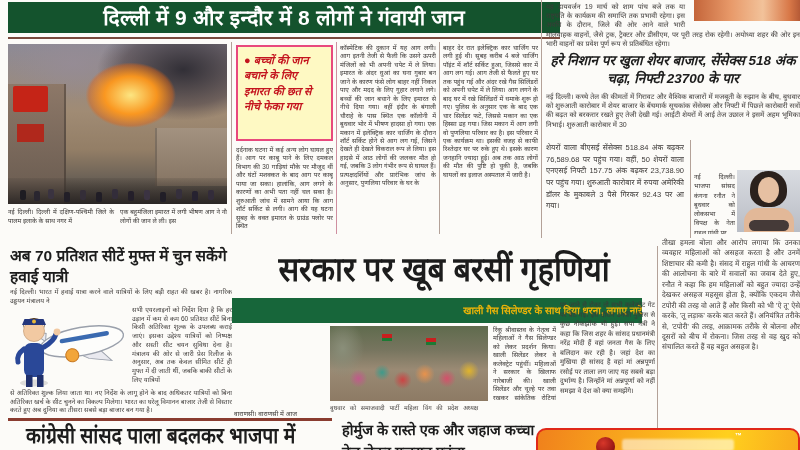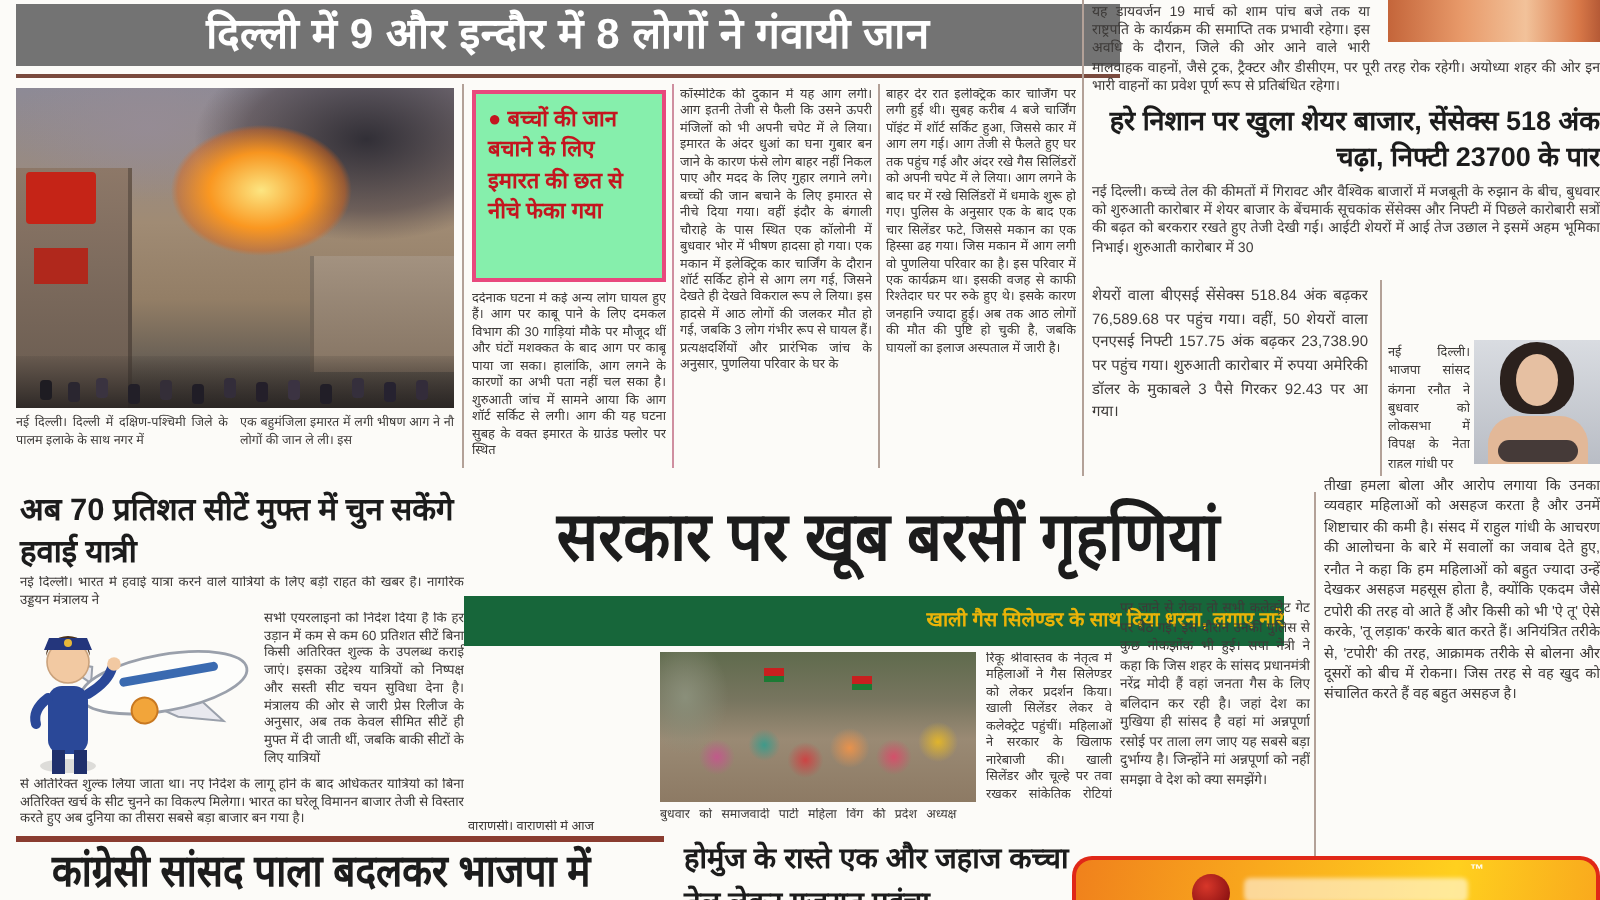--- a/index.html
+++ b/index.html
@@ -9,21 +9,21 @@
     background:#fcfbf8; overflow:hidden;
     font-family:"Liberation Sans","DejaVu Sans",sans-serif;
     color:#3d3a38;
   }
   
   .vrule{ position:absolute; width:1px; background:#b3a198; }
   .hrule{ position:absolute; height:2px; background:#7a4a3d; }
   
   .top-banner{
     position:absolute; left:8px; top:2px; width:552px; height:31px;
-    background:#737373; color:#fff; text-align:center;
+    background:#14532d; color:#fff; text-align:center;
     font-size:21px; font-weight:bold; line-height:31px;
     letter-spacing:.3px; white-space:nowrap; overflow:hidden;
   }
   
   .fire-photo{
     position:absolute; left:8px; top:44px; width:219px; height:160px; overflow:hidden;
     background:
       radial-gradient(ellipse 58px 42px at 56% 32%, rgba(255,232,130,.98), rgba(255,152,28,.95) 45%, rgba(226,104,22,.45) 72%, transparent 78%),
       radial-gradient(ellipse 105px 62px at 80% 16%, rgba(44,42,50,.95), rgba(70,60,66,.55) 58%, transparent 82%),
       radial-gradient(ellipse 90px 50px at 30% 12%, rgba(150,140,150,.85), transparent 75%),
@@ -42,28 +42,29 @@
     box-shadow:14px 1px 0 #2a2630,28px -1px 0 #3a3340,44px 2px 0 #221f28,60px 0 0 #342e38,
       76px 2px 0 #201d26,92px -1px 0 #332d3a,108px 1px 0 #241f2a,124px 0 0 #3b3342,
       140px 2px 0 #211e27,156px -1px 0 #352f3c,172px 1px 0 #262230,188px 0 0 #332c3a; }
   
   .bt{ font-size:7px; line-height:1.32; text-align:justify; color:#3d3a38; overflow:hidden; }
   .bt-xs{ font-size:6.4px; }
   .caption{ font-size:6.3px; line-height:1.35; color:#3d3a38; }
   .abs{ position:absolute; }
   
   .pink-box{
-    position:absolute; border:2px solid #e8487d; background:#86efac;
+    position:absolute; border:2px solid #e8487d; background:#fef9c3;
     color:#c4151f; font-weight:bold; padding:6px 6px;
     line-height:1.4;
+    font-style:italic;
   }
   
   .hl{ color:#1c1c1c; font-weight:bold; }
   .market-headline{ position:absolute; left:546px; top:52px; width:254px;
-    font-size:13.5px; line-height:1.35; text-align:right; }
+    font-size:13.5px; line-height:1.35; text-align:center;font-style:italic; }
   .kangana-headline{ position:absolute; left:694px; top:138px; width:106px;
     font-size:12.5px; line-height:1.3; }
   .gruh-headline{ position:absolute; left:232px; top:242px; width:424px; height:54px;
     font-size:34px; line-height:54px; text-align:center; white-space:nowrap; }
   .gruh-headline span{ display:inline-block; transform:scaleX(.9); transform-origin:center; }
   .green-bar{ position:absolute; left:232px; top:298px; width:410px; height:25px;
     background:#17663a; color:#eab308; font-weight:bold; font-size:10px;
     line-height:25px; text-align:right; white-space:nowrap; overflow:hidden; }
   .airline-headline{ position:absolute; left:10px; top:246px; width:228px;
     font-size:15.5px; line-height:1.35; }

